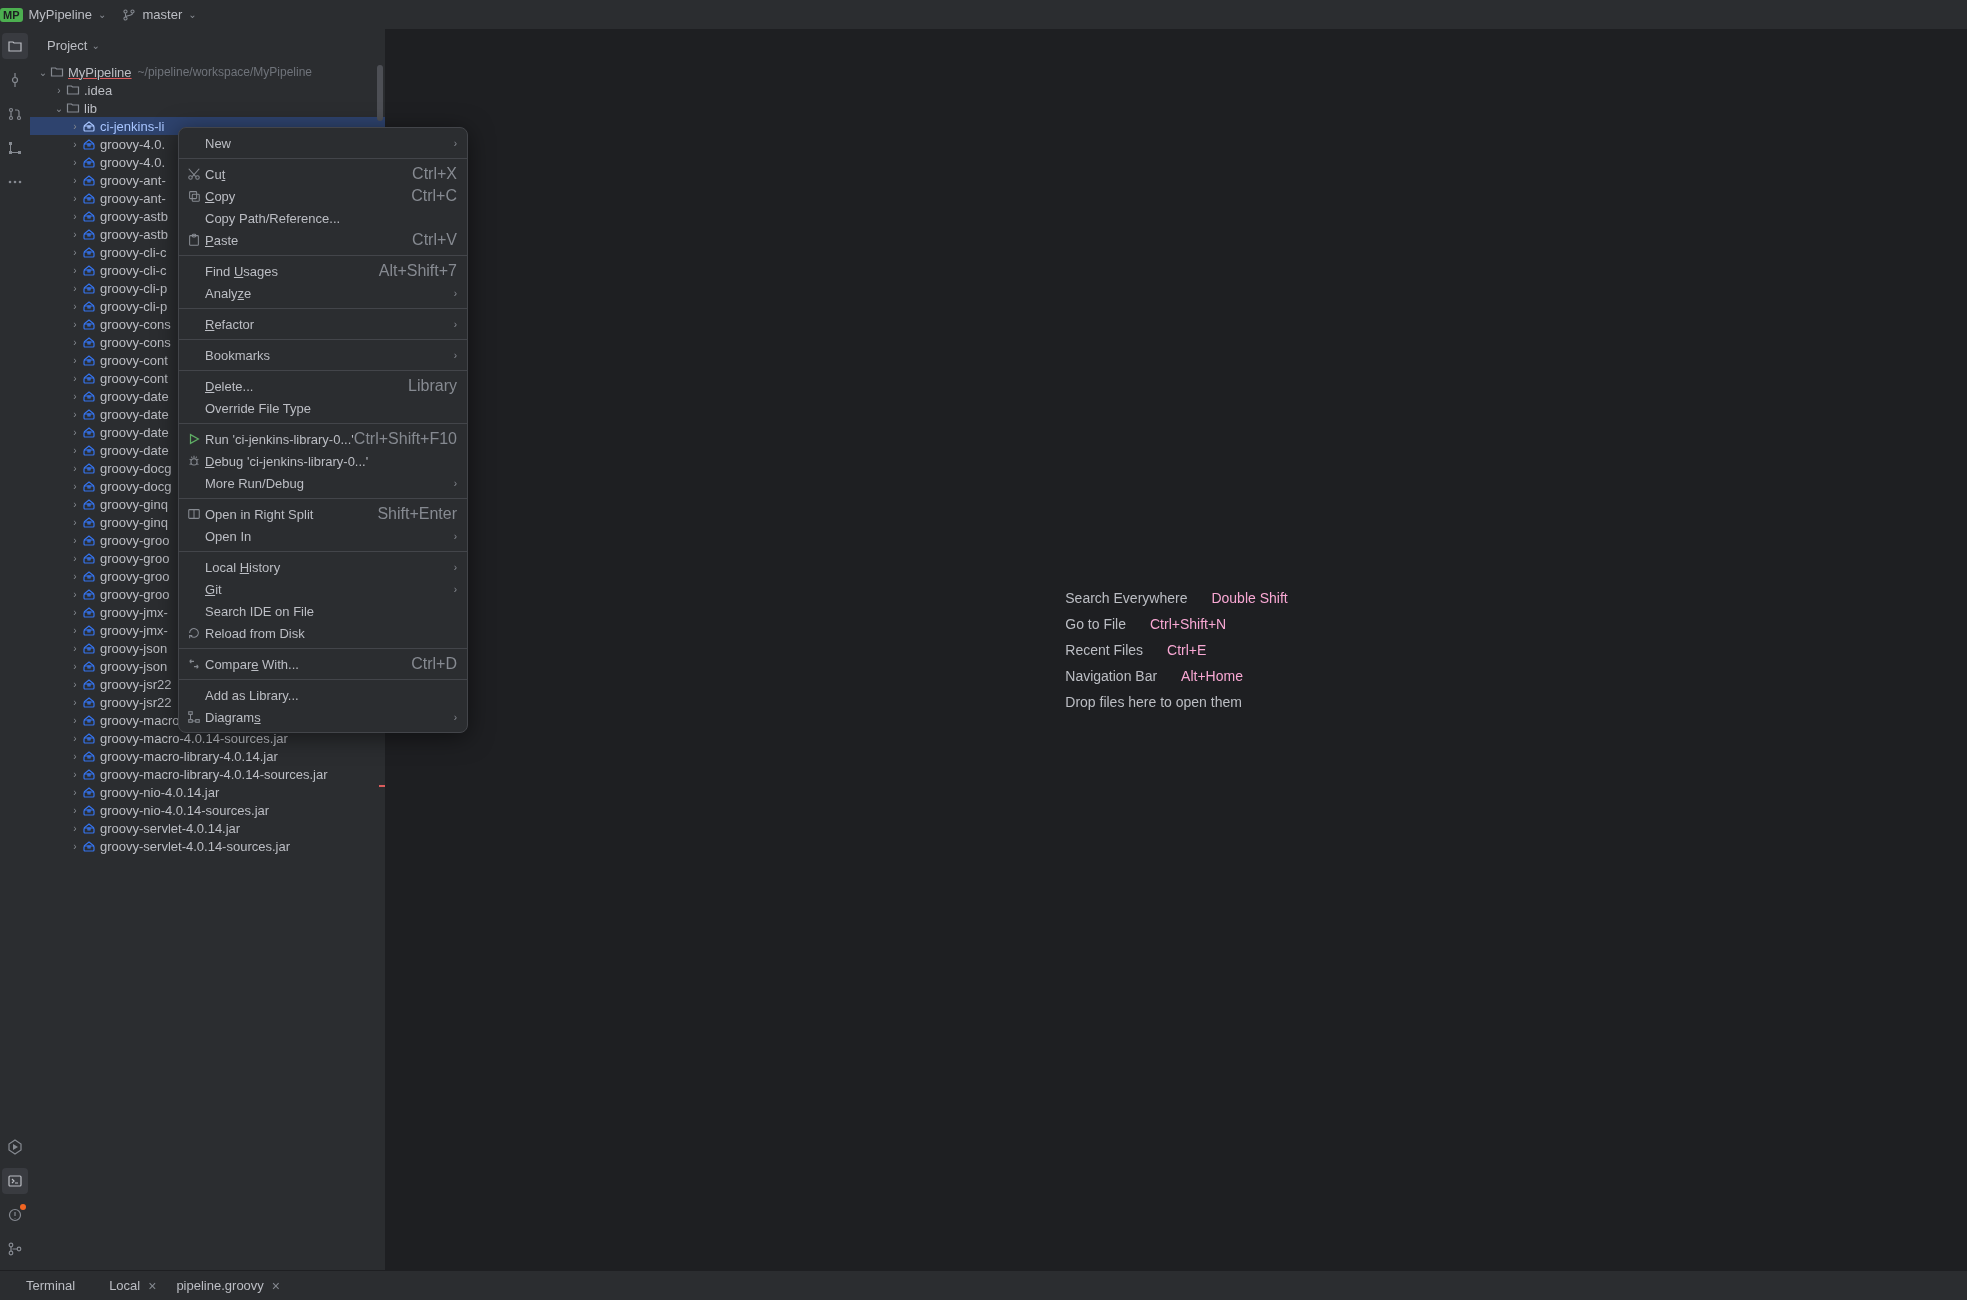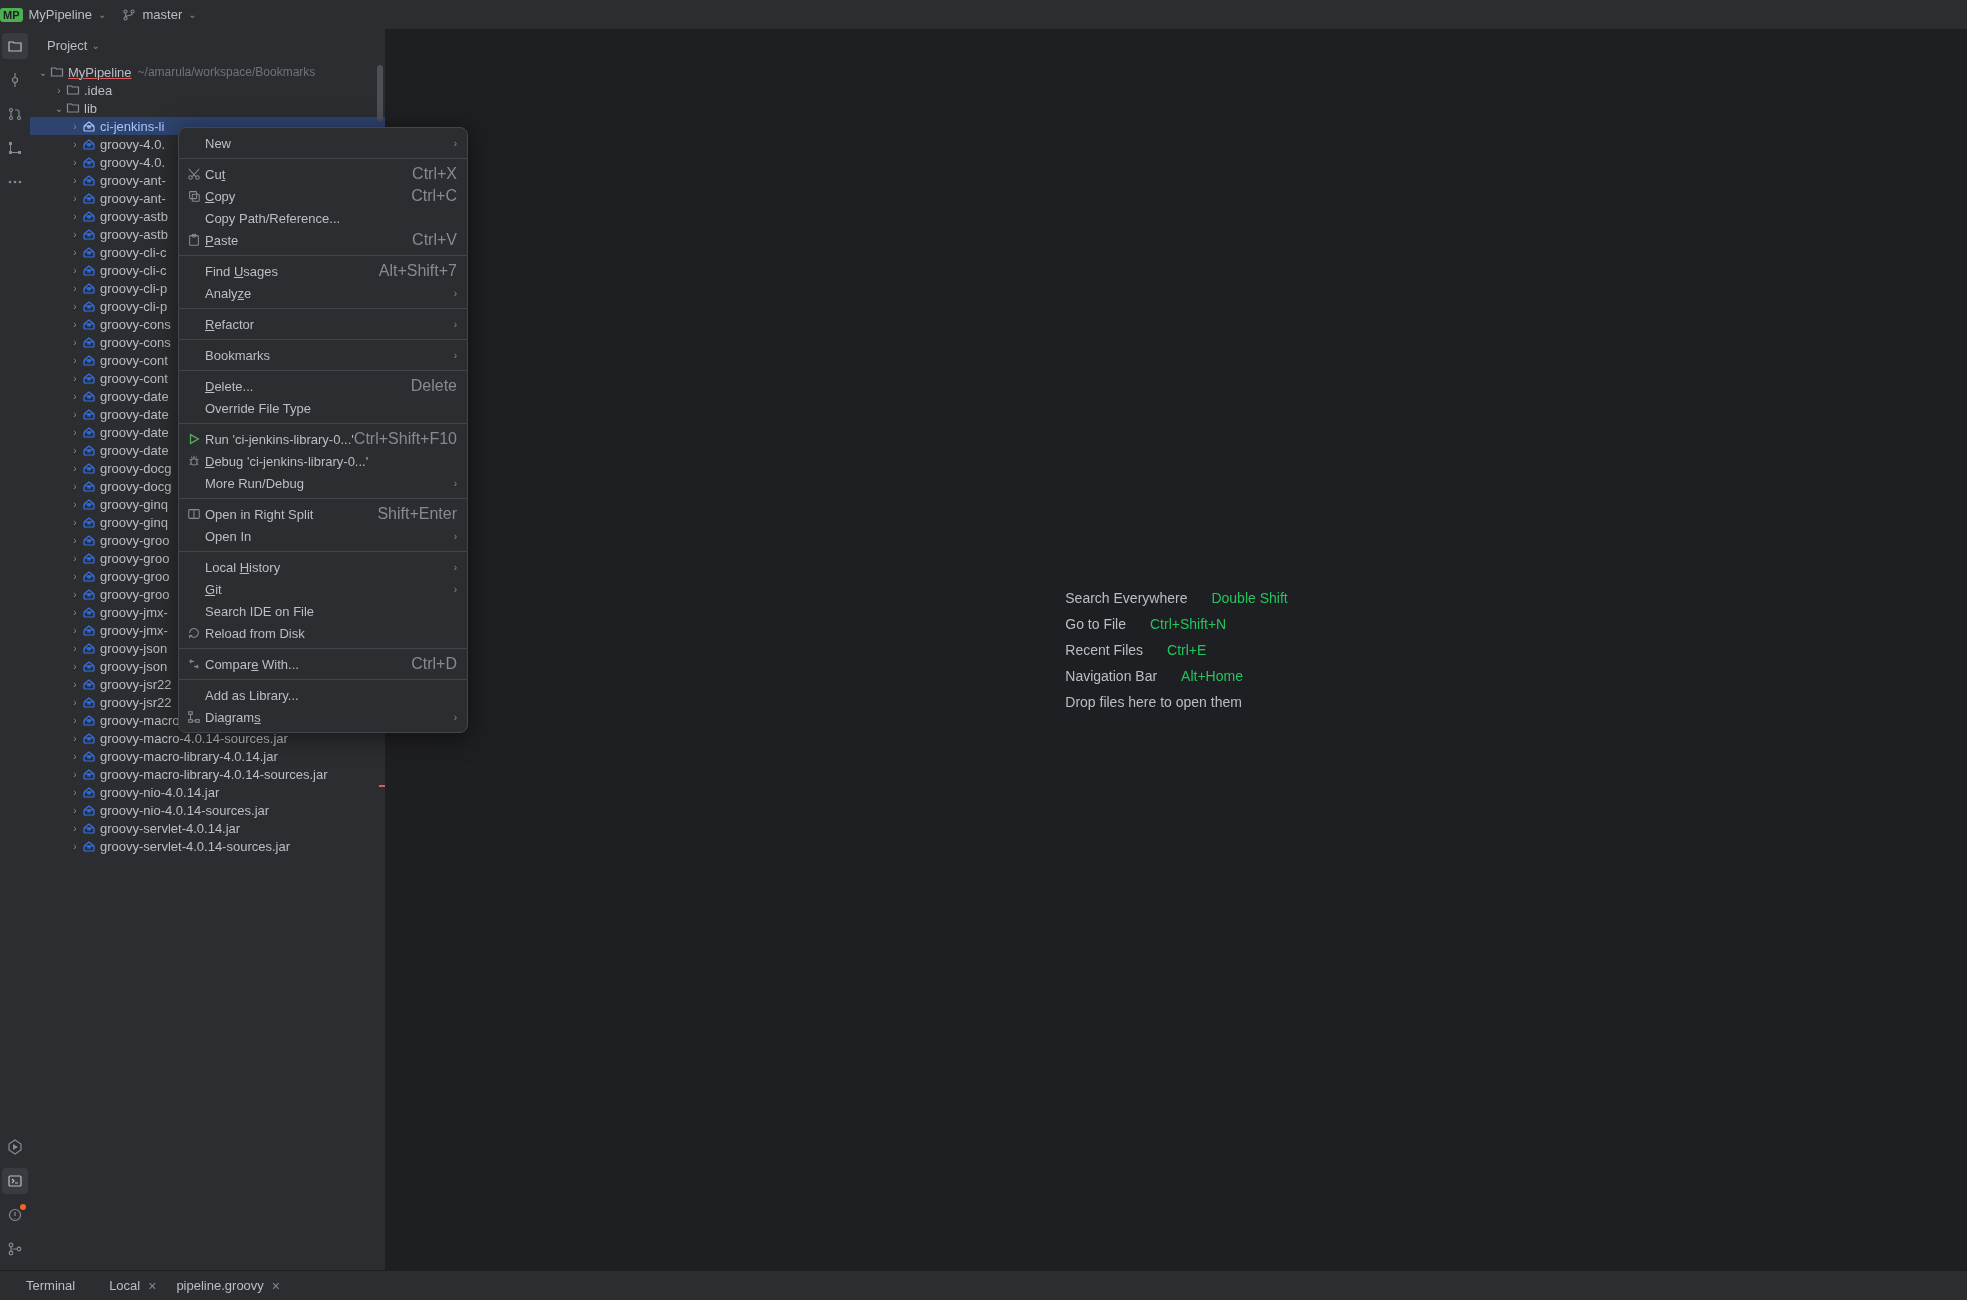--- a/index.html
+++ b/index.html
@@ -40,21 +40,21 @@
     .indent-1 { padding-left: 22px; }
     .indent-2 { padding-left: 38px; }
     .marker-blue { position: absolute; right: 0; width: 6px; height: 2px; background: #3574f0; }
     .marker-red { position: absolute; right: 0; width: 6px; height: 2px; background: #db5c5c; }
     .scroll-thumb { position: absolute; right: 2px; top: 36px; width: 6px; height: 56px; background: #4d4f55; border-radius: 3px; }
     
     .editor-area { flex: 1; background: #1e1f22; display: flex; align-items: center; justify-content: center; position: relative; }
     .empty-hints { display: flex; flex-direction: column; gap: 10px; font-size: 14px; }
     .hint-row { display: flex; gap: 24px; align-items: center; }
     .hint-label { color: #bcbec4; }
-    .hint-shortcut { color: #22c55e; }
+    .hint-shortcut { color: #f9a8d4; }
     
     .context-menu { position: absolute; background: #2b2d30; border: 1px solid #43454a; border-radius: 8px; box-shadow: 0 4px 24px rgba(0,0,0,.5); padding: 4px 0; width: 290px; z-index: 100; font-size: 13px; top: 127px; left: 178px; }
     .menu-item { display: flex; align-items: center; height: 22px; padding: 0 10px 0 6px; cursor: pointer; }
     .menu-item .menu-icon { width: 18px; display: flex; align-items: center; justify-content: center; color: #868a91; flex-shrink: 0; }
     .menu-item .menu-label { flex: 1; padding-left: 2px; }
     .menu-item .menu-shortcut { color: #868a91; font-size: 16px; }
     .menu-item .submenu-arrow { color: #868a91; font-size: 10px; margin-left: auto; }
     .menu-sep { height: 1px; background: #43454a; margin: 4px 0; }
     .u { text-decoration: underline; }
     
@@ -159,21 +159,21 @@
       <span class="chevron-sm">⌄</span>
     </div>
     <div class="tree">
 
       <div class="tree-row indent-0">
         <span class="expand">⌄</span>
         <svg class="icon icon-folder" viewBox="0 0 14 14" fill="none" stroke="currentColor" stroke-width="1.2">
             <path d="M1.5 3 h4 l1 1 h6 v7 h-11 z"></path>
           </svg>
         <span class="name underline-red">MyPipeline</span>
-        <span class="path">~/amarula/workspace/Bookmarks</span>
+        <span class="path">~/pipeline/workspace/MyPipeline</span>
       </div>
 
       <div class="tree-row indent-1">
         <span class="expand">›</span>
         <svg class="icon icon-folder" viewBox="0 0 14 14" fill="none" stroke="currentColor" stroke-width="1.2">
             <path d="M1.5 3 h4 l1 1 h6 v7 h-11 z"></path>
           </svg>
         <span class="name">.idea</span>
       </div>
 
@@ -621,21 +621,21 @@
     <div class="menu-sep"></div>
     <div class="menu-item">
       <span class="menu-icon"></span>
       <span class="menu-label">Bookmarks</span>
       <span class="submenu-arrow">›</span>
     </div>
     <div class="menu-sep"></div>
     <div class="menu-item">
       <span class="menu-icon"></span>
       <span class="menu-label"><span class="u">D</span>elete...</span>
-      <span class="menu-shortcut">Delete</span>
+      <span class="menu-shortcut">Library</span>
     </div>
     <div class="menu-item">
       <span class="menu-icon"></span>
       <span class="menu-label">Override File Type</span>
     </div>
     <div class="menu-sep"></div>
     <div class="menu-item">
       <span class="menu-icon">
         <svg width="14" height="14" viewBox="0 0 16 16" fill="none" stroke="#5fad65" stroke-width="1.4">
           <polygon points="4,3 13,8 4,13"></polygon>

